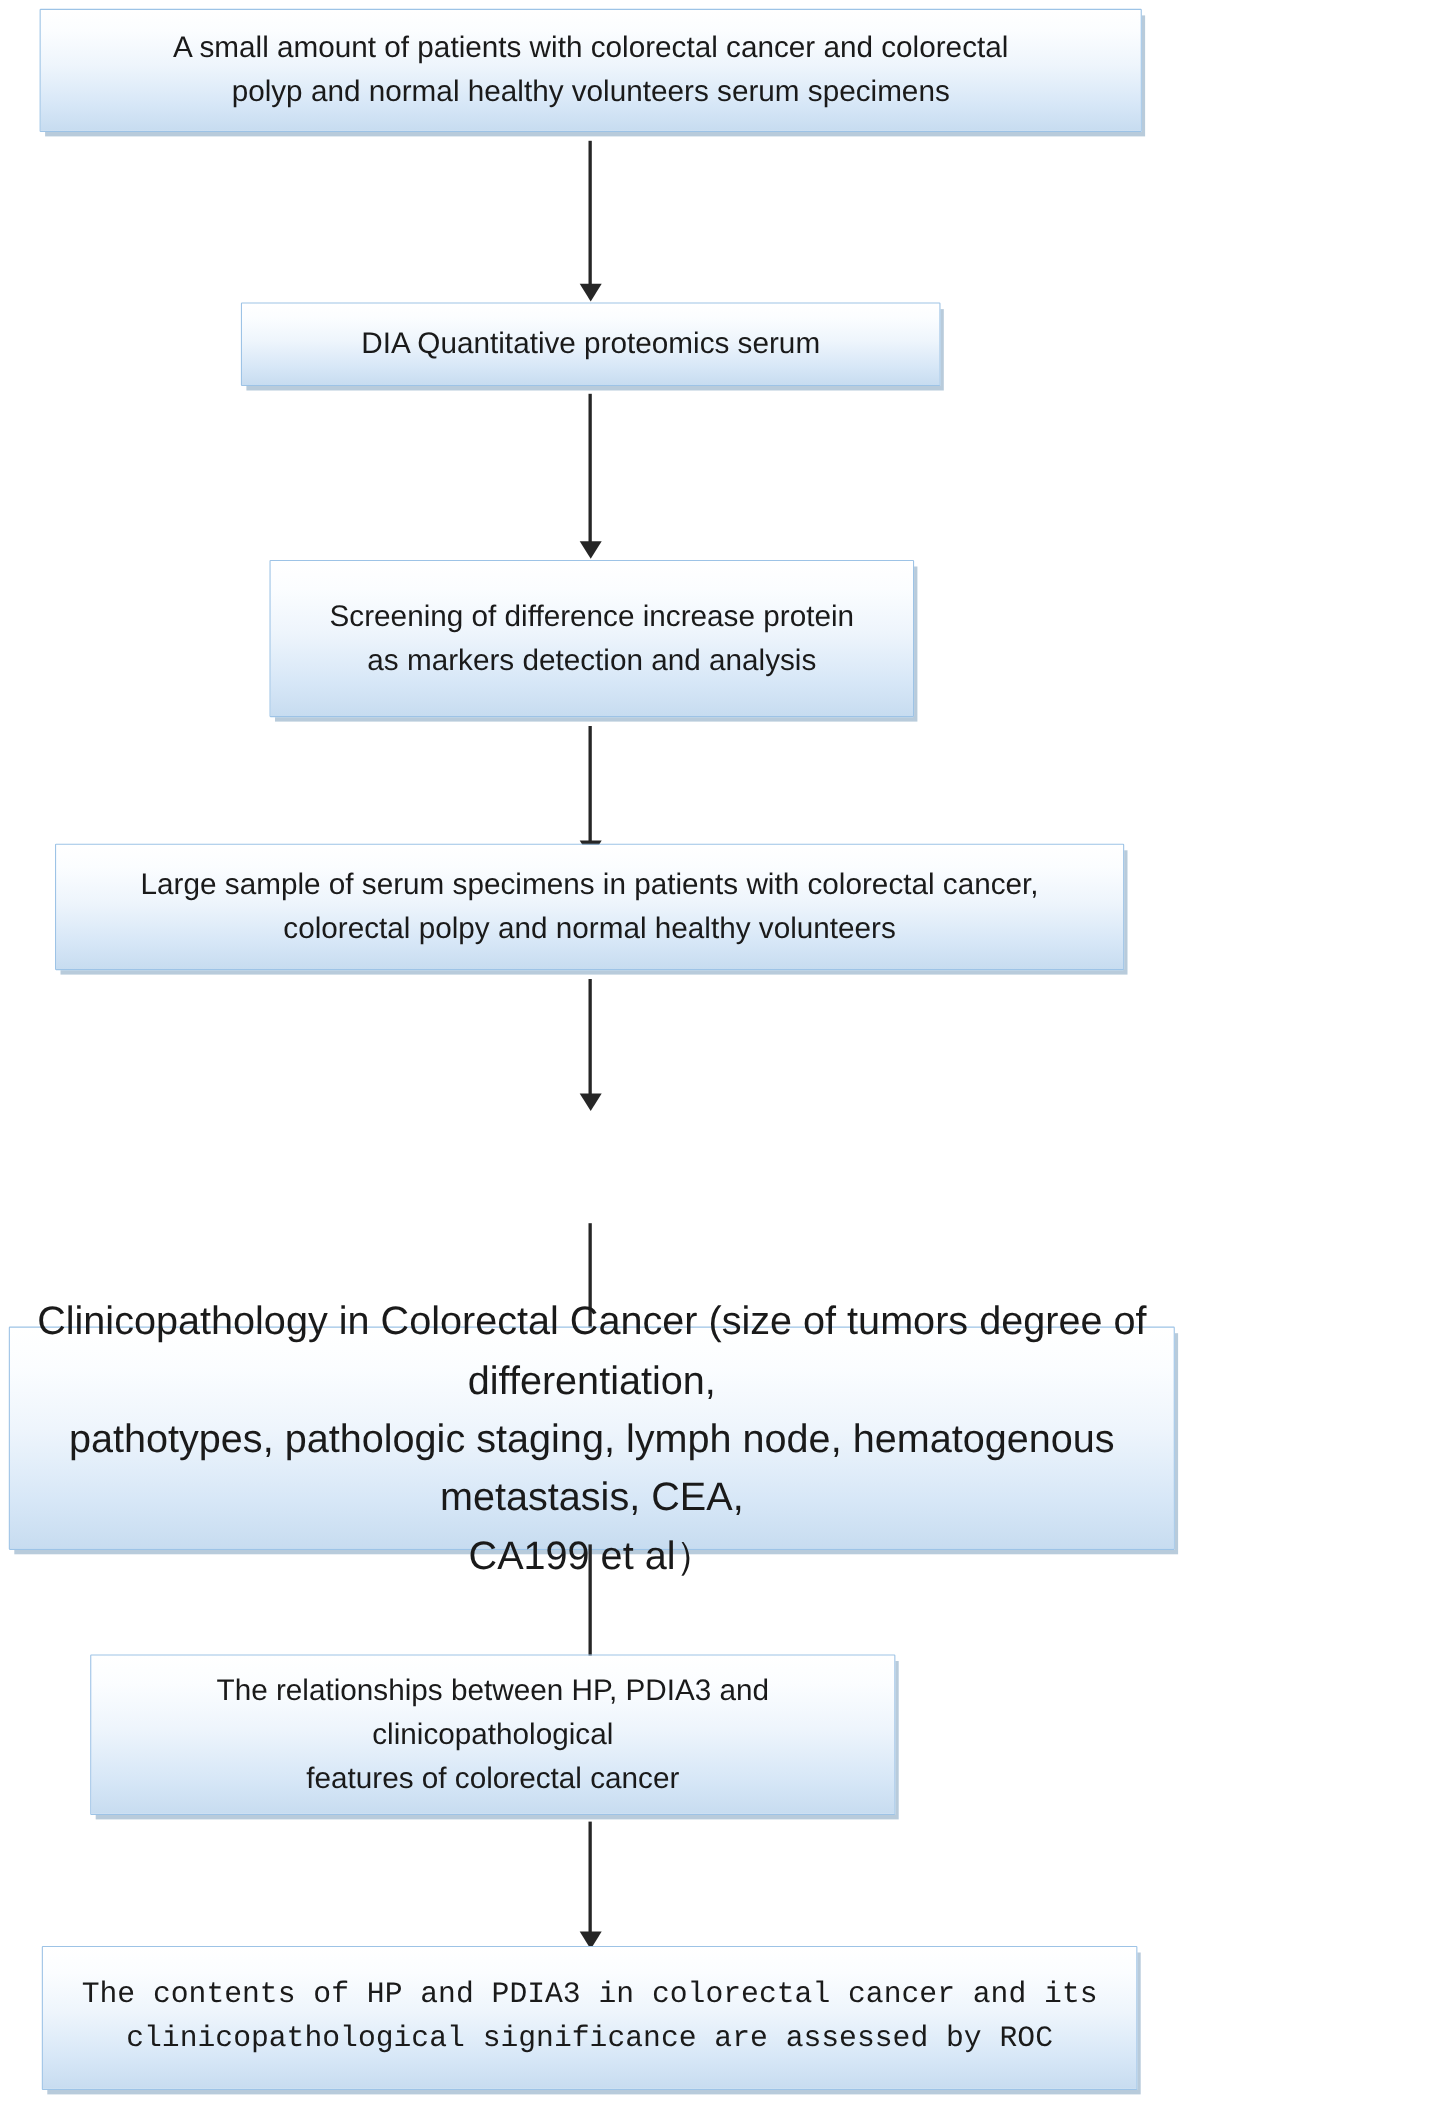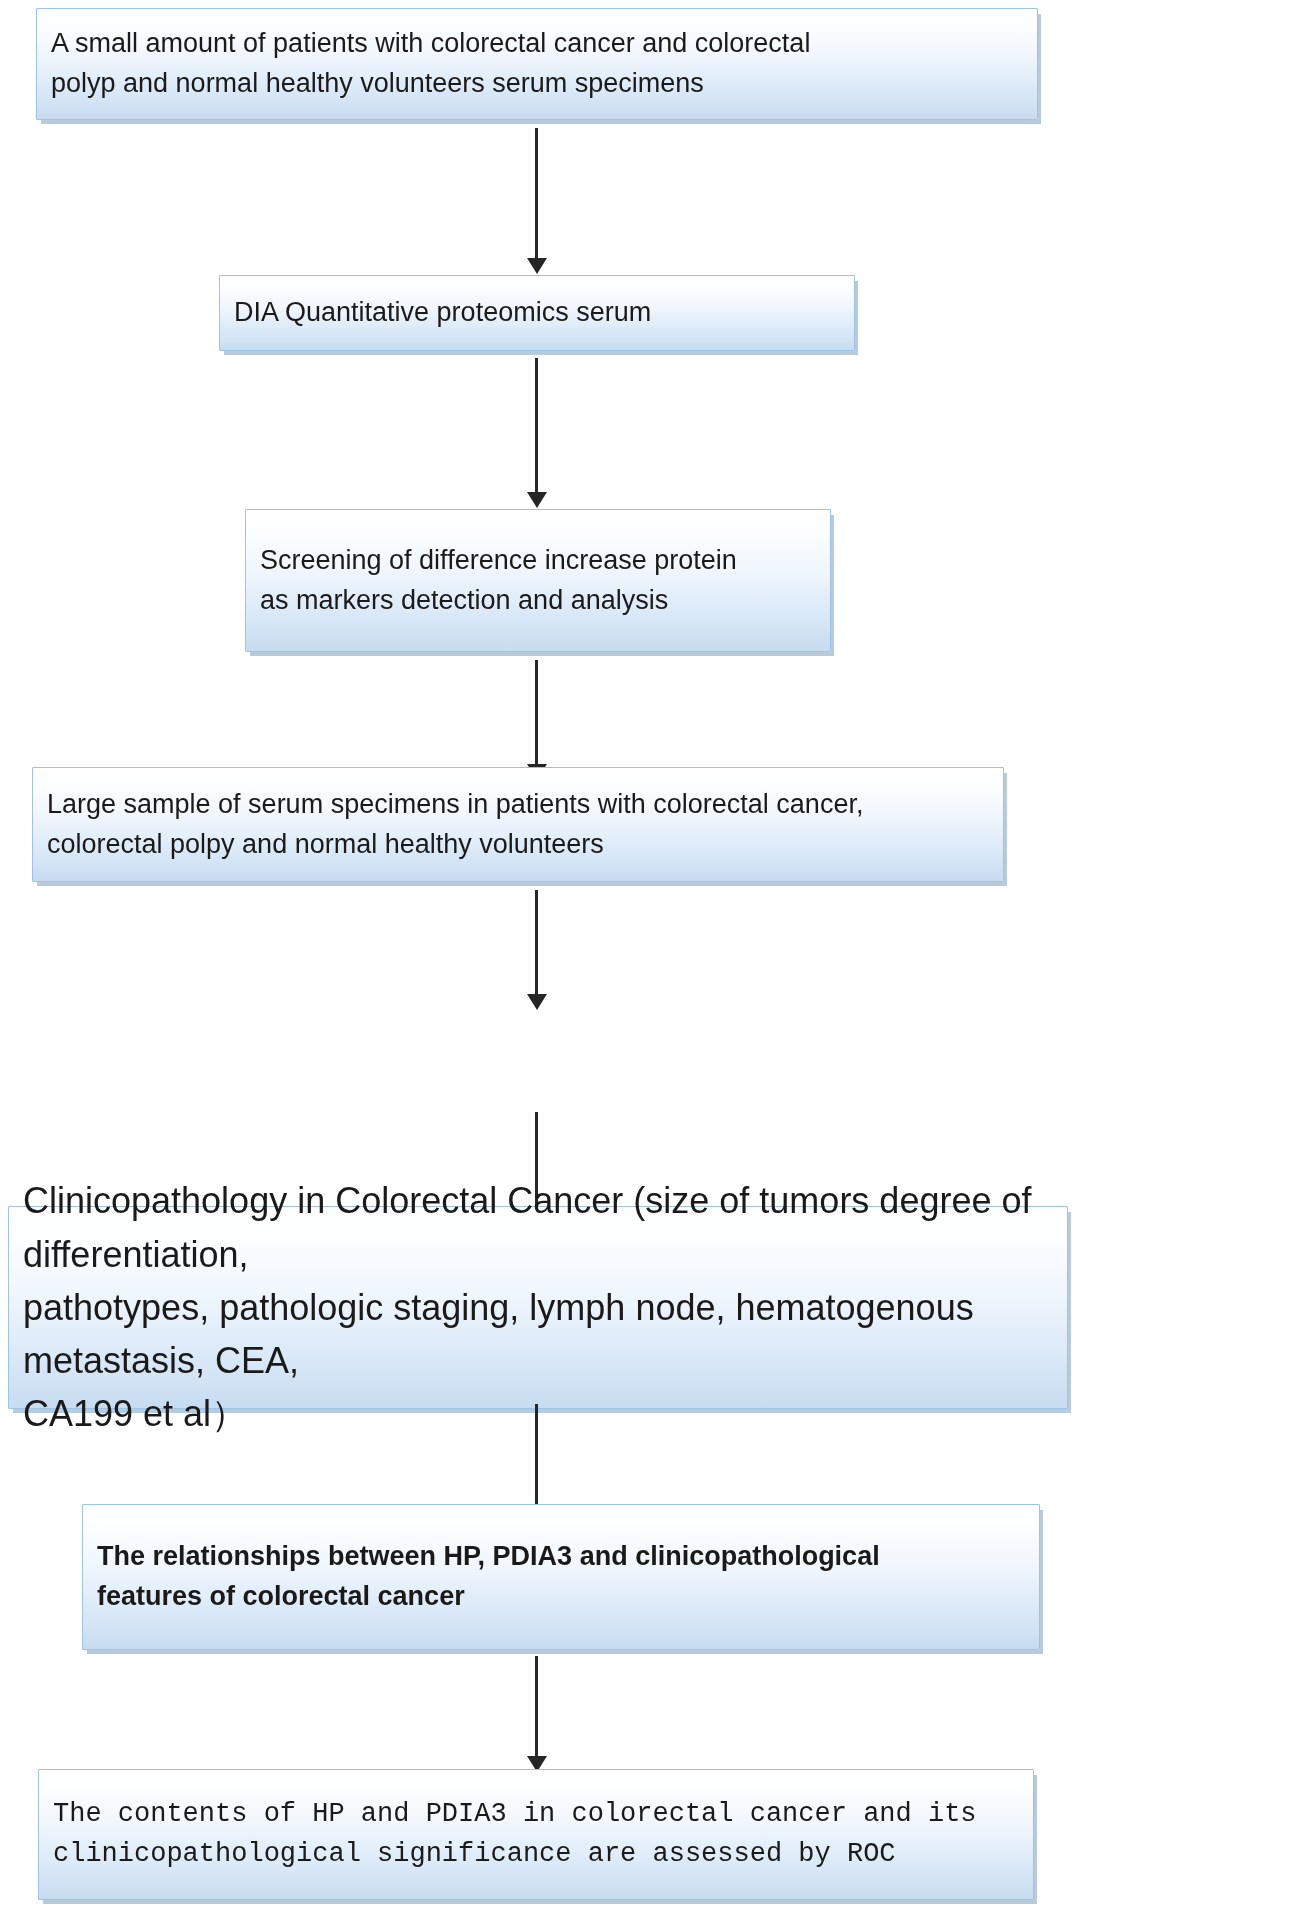--- a/index.html
+++ b/index.html
@@ -30,20 +30,21 @@
     background: linear-gradient(to bottom,
                 #ffffff 0%,
                 #fbfdff 18%,
                 #eef5fc 46%,
                 #d7e7f7 78%,
                 #c7dcf0 100%);
     box-shadow: 4px 5px 0 -1px rgba(126,160,190,0.55);
     display: flex;
     align-items: center;
     justify-content: center;
+    text-align: center;
     color: #1a1a1a;
     font-size: 26px;
     line-height: 1.48;
     padding: 6px 14px;
   }
   .node .node-text {
     display: block;
     white-space: pre-line;
     width: 100%;
   }
@@ -98,21 +99,21 @@
   <div class="node" style="left:245px; top:509px; width:586px; height:143px; font-size:27px;">
     <span class="node-text">Screening of difference increase protein
 as markers detection and analysis</span>
   </div>
 
   <div class="connector" style="left:524px; top:660px; height:122px;">
     <div class="shaft" style="height:106px;"></div>
     <div class="head" style="top:104px;"></div>
   </div>
 
-  <div class="node" style="left:32px; top:767px; width:972px; height:115px; font-size:27px;">
+  <div class="node" style="left:50px; top:767px; width:972px; height:115px; font-size:27px;">
     <span class="node-text">Large sample of serum specimens in patients with colorectal cancer,
 colorectal polpy and normal healthy volunteers</span>
   </div>
 
   <div class="connector" style="left:524px; top:890px; height:122px;">
     <div class="shaft" style="height:106px;"></div>
     <div class="head" style="top:104px;"></div>
   </div>
 
 
@@ -125,21 +126,21 @@
     <span class="node-text">Clinicopathology in Colorectal Cancer (size of tumors degree of differentiation,
 pathotypes, pathologic staging, lymph node, hematogenous metastasis, CEA,
 CA199 et al）</span>
   </div>
 
   <div class="connector" style="left:524px; top:1404px; height:122px;">
     <div class="shaft" style="height:106px;"></div>
     <div class="head" style="top:104px;"></div>
   </div>
 
-  <div class="node" style="left:82px; top:1504px; width:958px; height:146px; font-size:27px;font-weight:bold;">
+  <div class="node" style="left:82px; top:1504px; width:732px; height:146px; font-size:27px;">
     <span class="node-text">The relationships between HP, PDIA3 and clinicopathological
 features of colorectal cancer</span>
   </div>
 
   <div class="connector" style="left:524px; top:1656px; height:118px;">
     <div class="shaft" style="height:102px;"></div>
     <div class="head" style="top:100px;"></div>
   </div>
 
   <div class="node" style="left:38px; top:1769px; width:996px; height:131px; font-size:27px;font-family:Liberation Mono, monospace;">

